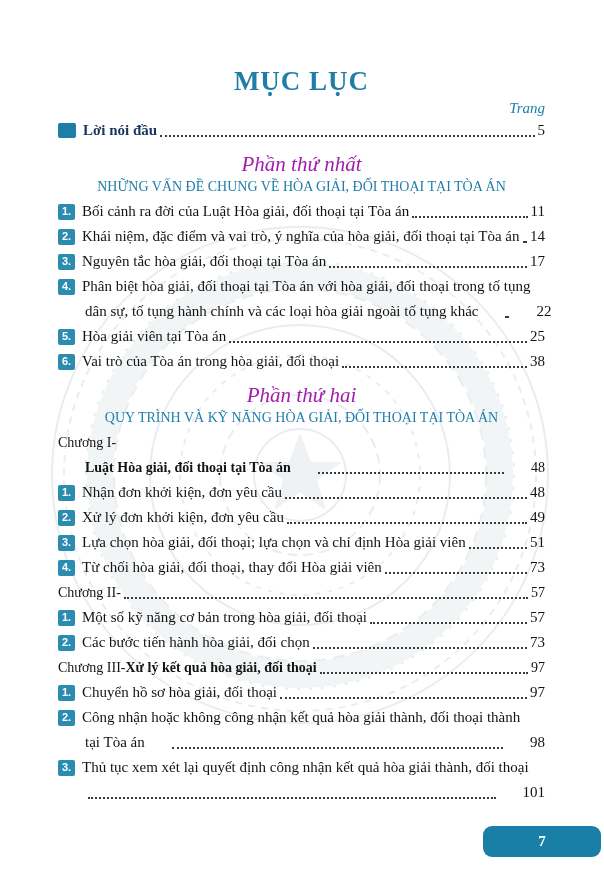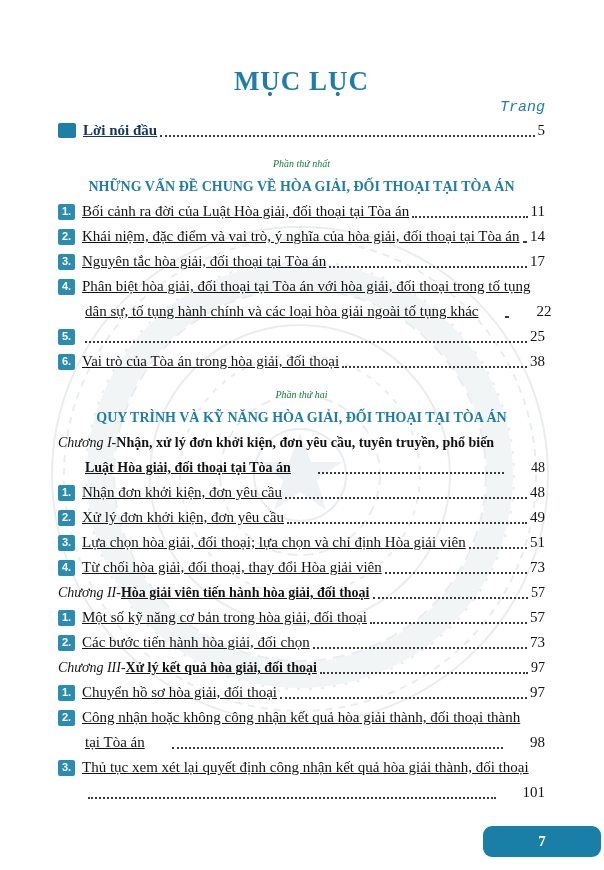--- a/index.html
+++ b/index.html
@@ -23,21 +23,21 @@
     text-align:center;
     font-size:27px;line-height:34px;
     font-weight:bold;
     color:#1f7ea8;
     letter-spacing:1px;
   }
   .trang{
     text-align:right;
     font-style:italic;
     color:#1f7ea8;
-    font-size:15px;line-height:20px;font-family:Liberation Mono, monospace;
+    font-size:15px;line-height:20px;
   }
   .line{
     display:flex;align-items:center;
     font-size:15px;line-height:25px;height:25px;
     white-space:nowrap;
   }
   .numbox{
     flex:0 0 auto;
     width:17px;height:16px;
     margin-right:7px;
@@ -48,43 +48,43 @@
     display:inline-flex;align-items:center;justify-content:center;
     border-radius:2px;
   }
   .bullet{
     flex:0 0 auto;
     width:18px;height:15px;
     margin-right:7px;
     background:#1f7ea8;
     border-radius:2px;
   }
-  .txt{flex:0 0 auto;text-decoration:underline;}
+  .txt{flex:0 0 auto;}
   .dots{
     flex:1 1 auto;min-width:4px;
     border-bottom:2px dotted #3a3a3a;
     height:0;margin:0 3px;
     position:relative;top:5px;
   }
   .pg{flex:0 0 auto;text-align:right;}
   .preface .ptext{font-weight:bold;color:#17365d;}
   .part-label{
     margin-top:10px;
     text-align:center;font-style:italic;
-    color:#15803d;
-    font-size:10px;line-height:22px;
+    color:#a21caf;
+    font-size:21px;line-height:22px;
   }
   .part-title{
-    text-align:center;font-weight:bold;
+    text-align:center;font-weight:normal;
     color:#1f7ea8;
     font-size:14px;line-height:24px;
     white-space:nowrap;
   }
   .chapter{font-size:14px;}
-  .chap-label{font-style:italic;}
+  .chap-label{}
   .chap-title{font-weight:bold;}
   .cont{padding-left:27px;gap:24px;}
   .page-badge{
     position:absolute;
     right:3px;bottom:13px;
     width:118px;height:31px;
     background:#1a7fa6;
     border-radius:9px;
     color:#ffffff;
     font-weight:bold;font-size:15px;
@@ -147,37 +147,37 @@
       <span class="numbox">4.</span>
       <span class="txt">Phân biệt hòa giải, đối thoại tại Tòa án với hòa giải, đối thoại trong tố tụng</span>
     </div>
     <div class="line cont">
       <span class="txt">dân sự, tố tụng hành chính và các loại hòa giải ngoài tố tụng khác</span>
       <span class="dots"></span>
       <span class="pg">22</span>
     </div>
     <div class="line">
       <span class="numbox">5.</span>
+      <span class="txt">Hòa giải viên tại Tòa án</span>
       <span class="dots"></span>
       <span class="pg">25</span>
     </div>
     <div class="line">
       <span class="numbox">6.</span>
       <span class="txt">Vai trò của Tòa án trong hòa giải, đối thoại</span>
       <span class="dots"></span>
       <span class="pg">38</span>
     </div>
 
     <div class="part-label">Phần thứ hai</div>
     <div class="part-title">QUY TRÌNH VÀ KỸ NĂNG HÒA GIẢI, ĐỐI THOẠI TẠI TÒA ÁN</div>
 
     <div class="line chapter">
       <span class="chap-label">Chương I</span>
         <span> - </span>
-        <span class="chap-title">Nhận, xử lý đơn khởi kiện, đơn yêu cầu, tuyên truyền, phổ biến</span>
     </div>
     <div class="line chapter cont">
       <span class="chap-title txt">Luật Hòa giải, đối thoại tại Tòa án</span>
       <span class="dots"></span>
       <span class="pg">48</span>
     </div>
 
     <div class="line">
       <span class="numbox">1.</span>
       <span class="txt">Nhận đơn khởi kiện, đơn yêu cầu</span>
@@ -199,21 +199,20 @@
     <div class="line">
       <span class="numbox">4.</span>
       <span class="txt">Từ chối hòa giải, đối thoại, thay đổi Hòa giải viên</span>
       <span class="dots"></span>
       <span class="pg">73</span>
     </div>
 
     <div class="line chapter">
       <span class="chap-label">Chương II</span>
         <span> - </span>
-        <span class="chap-title txt">Hòa giải viên tiến hành hòa giải, đối thoại</span>
       <span class="dots"></span>
       <span class="pg">57</span>
     </div>
     <div class="line">
       <span class="numbox">1.</span>
       <span class="txt">Một số kỹ năng cơ bản trong hòa giải, đối thoại</span>
       <span class="dots"></span>
       <span class="pg">57</span>
     </div>
     <div class="line">

